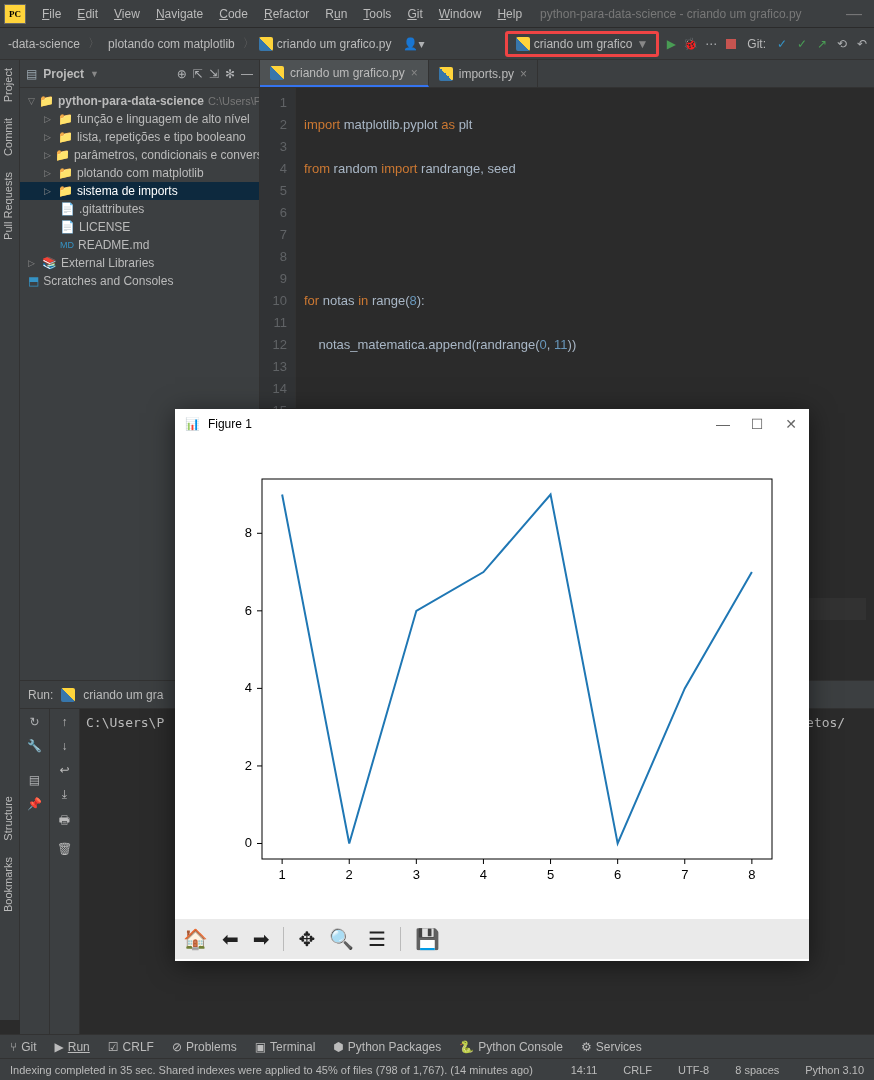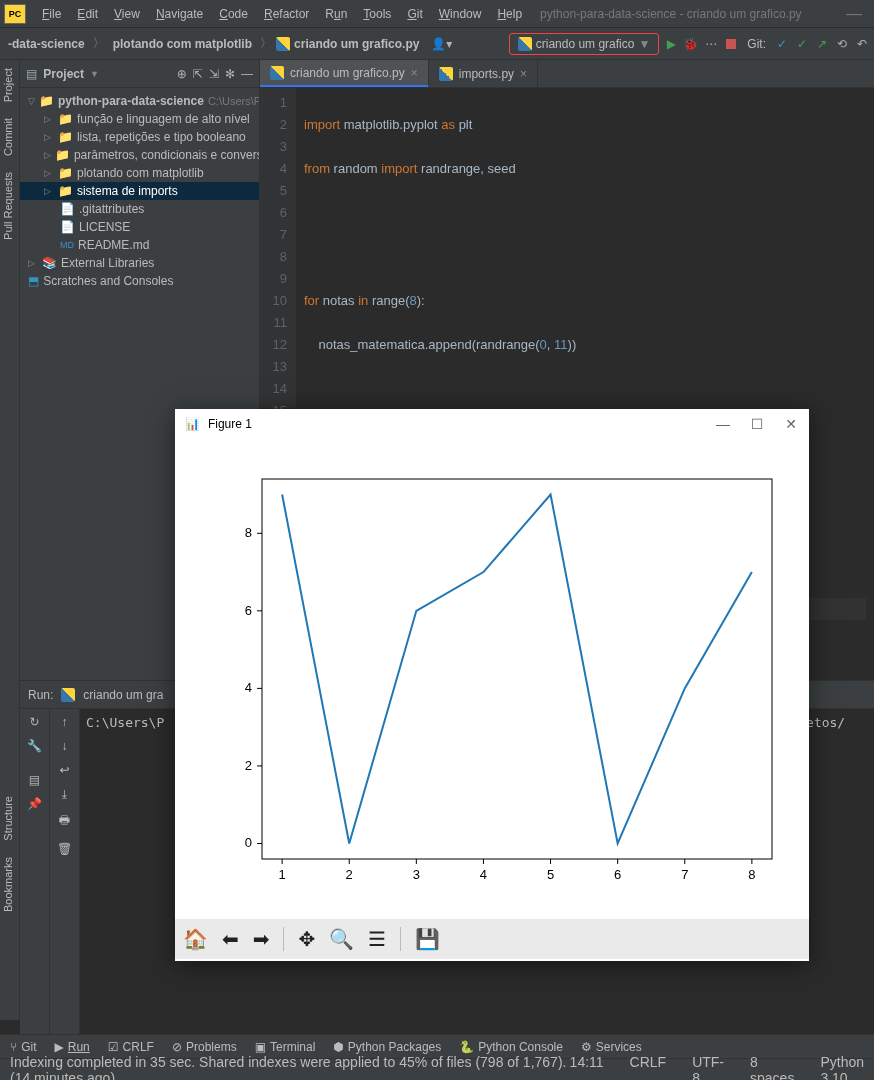--- a/index.html
+++ b/index.html
@@ -1,34 +1,34 @@
 <!DOCTYPE html>
 <html><head>
 <meta charset="utf-8">
 <style>
 * { margin: 0; padding: 0; box-sizing: border-box; font-family: "Segoe UI", sans-serif; }
 body { background: #2b2b2b; color: #bbbbbb; font-size: 12px; width: 874px; height: 1080px; overflow: hidden; position: relative; }
 
 
 .menubar { height: 28px; background: #3c3f41; display: flex; align-items: center; padding: 0 4px; border-bottom: 1px solid #2b2b2b; }
-.pc-icon { width: 22px; height: 20px; background: #ffd43b; color: #000; font-weight: bold; font-size: 9px; display: flex; align-items: center; justify-content: center; margin-right: 8px; border: 1px solid #666; }
+.pc-icon { width: 22px; height: 20px; background: #ffd43b; color: #000; font-weight: bold; font-size: 9px; display: flex; align-items: center; justify-content: center; margin-right: 8px; border: 1px solid #666; font-family: Liberation Serif, serif; }
 .menu-item { padding: 3px 8px; cursor: pointer; color: #bbbbbb; }
 .menu-item .u { text-decoration: underline; }
 .win-title { margin-left: 10px; color: #787878; flex: 1; }
 .wmin { color: #787878; padding: 0 8px; font-size: 16px; }
 
 
 .toolbar { height: 32px; background: #3c3f41; display: flex; align-items: center; padding: 0 4px; border-bottom: 1px solid #323232; gap: 4px; }
-.breadcrumb { display: flex; align-items: center; gap: 4px; font-weight: bold; }
+.breadcrumb { display: flex; align-items: center; gap: 4px; }
 .bc-item { color: #bbbbbb; padding: 2px 4px; }
 .bc-sep { color: #666; }
 .bc-active { color: #bbbbbb; display: flex; align-items: center; gap: 4px; }
 .py-icon { width: 14px; height: 14px; display: inline-block; background: linear-gradient(45deg,#3776ab 50%,#ffd43b 50%); border-radius: 2px; }
 .spacer { flex: 1; }
-.run-config { background: #3c3f41; border: 1px solid #ef4444; padding: 3px 8px; display: flex; align-items: center; gap: 4px; border-radius: 3px; }
+.run-config { background: #3c3f41; border: 3px solid #ef4444; padding: 3px 8px; display: flex; align-items: center; gap: 4px; border-radius: 3px; }
 .tb-icon { width: 16px; height: 16px; display: flex; align-items: center; justify-content: center; cursor: pointer; }
 .green { color: #499c54; }
 .bug { color: #499c54; }
 .red-sq { width: 10px; height: 10px; background: #c75450; }
 .git-lbl { color: #bbb; padding: 0 4px; }
 .blue-ck { color: #3592c4; }
 .green-ck { color: #499c54; }
 
 
 .left-edge { position: absolute; left: 0; top: 60px; width: 20px; height: 960px; background: #3c3f41; border-right: 1px solid #323232; }
@@ -77,21 +77,21 @@
 .run-left2 { width: 30px; background: #3c3f41; display: flex; flex-direction: column; align-items: center; padding-top: 6px; gap: 10px; border-right: 1px solid #323232; }
 .run-left span { cursor: pointer; color: #afb1b3; }
 .run-out { flex: 1; font-family: Consolas, monospace; font-size: 13px; padding: 6px; color: #bbb; white-space: pre; overflow: hidden; }
 
 
 .bottom-bar { position: absolute; left: 0; bottom: 22px; right: 0; height: 24px; background: #3c3f41; display: flex; align-items: center; padding: 0 10px; gap: 18px; border-top: 1px solid #323232; }
 .bottom-bar .bitem { display: flex; align-items: center; gap: 4px; cursor: pointer; }
 .bottom-bar .run-active { text-decoration: underline; }
 
 
-.status-bar { position: absolute; left: 0; bottom: 0; right: 0; height: 22px; background: #3c3f41; display: flex; align-items: center; padding: 0 10px; font-size: 14px; color: #bbb; border-top: 1px solid #323232; }
+.status-bar { position: absolute; left: 0; bottom: 0; right: 0; height: 22px; background: #3c3f41; display: flex; align-items: center; padding: 0 10px; font-size: 11px; color: #bbb; border-top: 1px solid #323232; }
 .status-bar .sr { margin-left: auto; display: flex; gap: 26px; }
 
 
 .figure-win { position: absolute; left: 175px; top: 409px; width: 634px; height: 552px; background: #fff; color: #000; box-shadow: 0 4px 24px rgba(0,0,0,.5); z-index: 50; }
 .fig-title { height: 30px; display: flex; align-items: center; padding: 0 10px; gap: 8px; font-size: 12px; }
 .fig-title .wc { margin-left: auto; display: flex; gap: 18px; color: #666; }
 .fig-title .wc span { cursor: pointer; font-size: 14px; width: 16px; text-align: center; }
 .fig-plot { width: 100%; height: 480px; display: flex; align-items: center; justify-content: center; }
 .fig-toolbar { height: 40px; background: #eaeaea; display: flex; align-items: center; padding: 0 8px; gap: 14px; }
 .fig-toolbar span { font-size: 20px; cursor: pointer; color: #222; }

